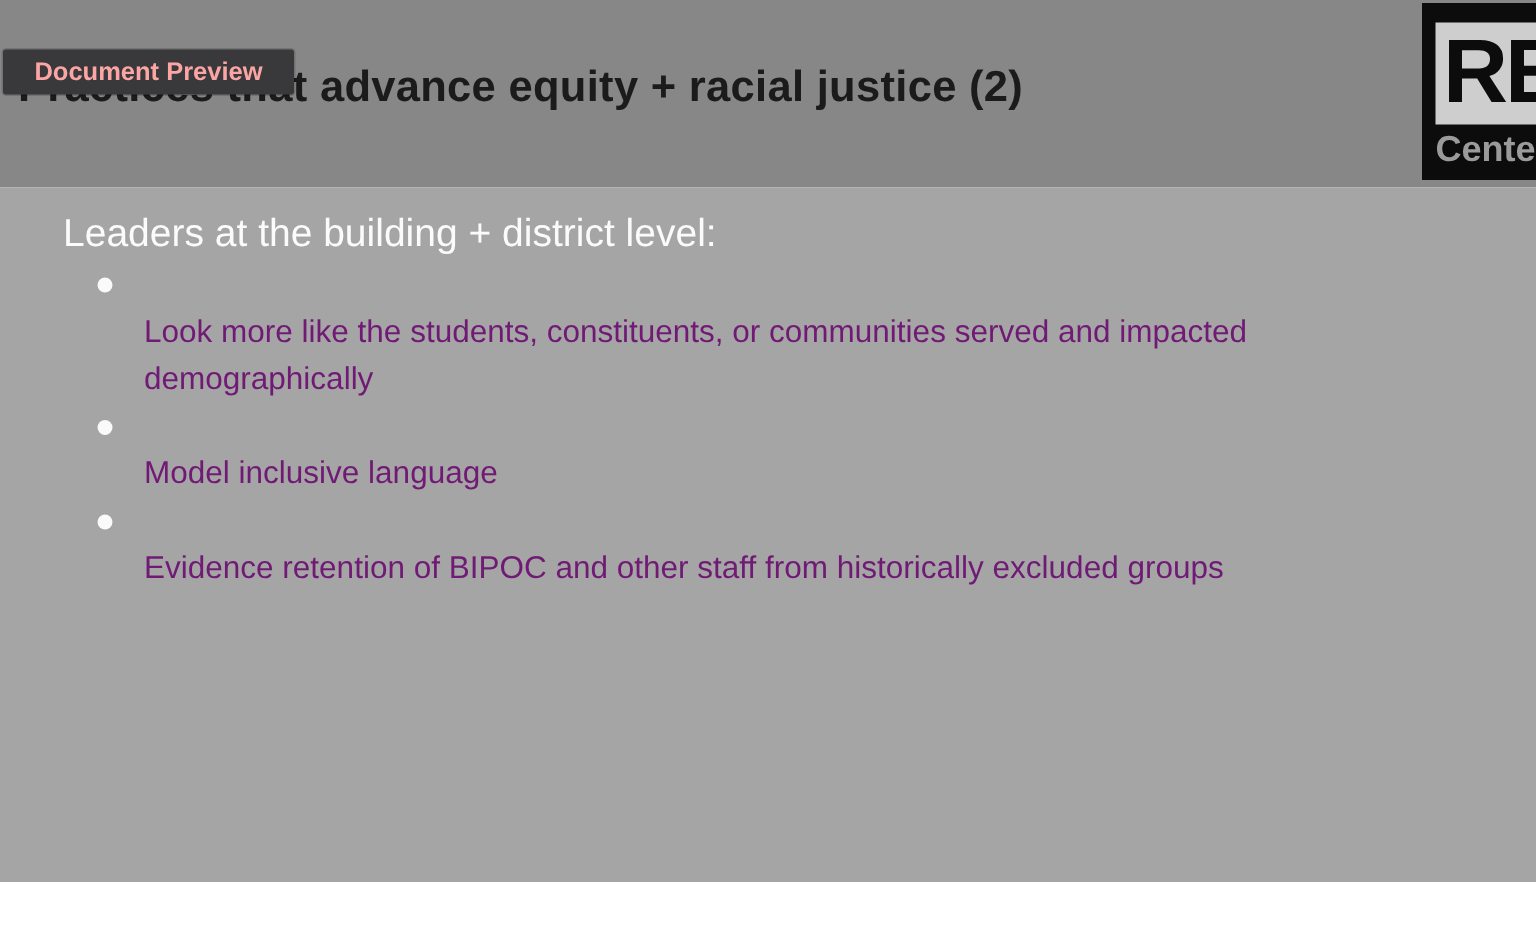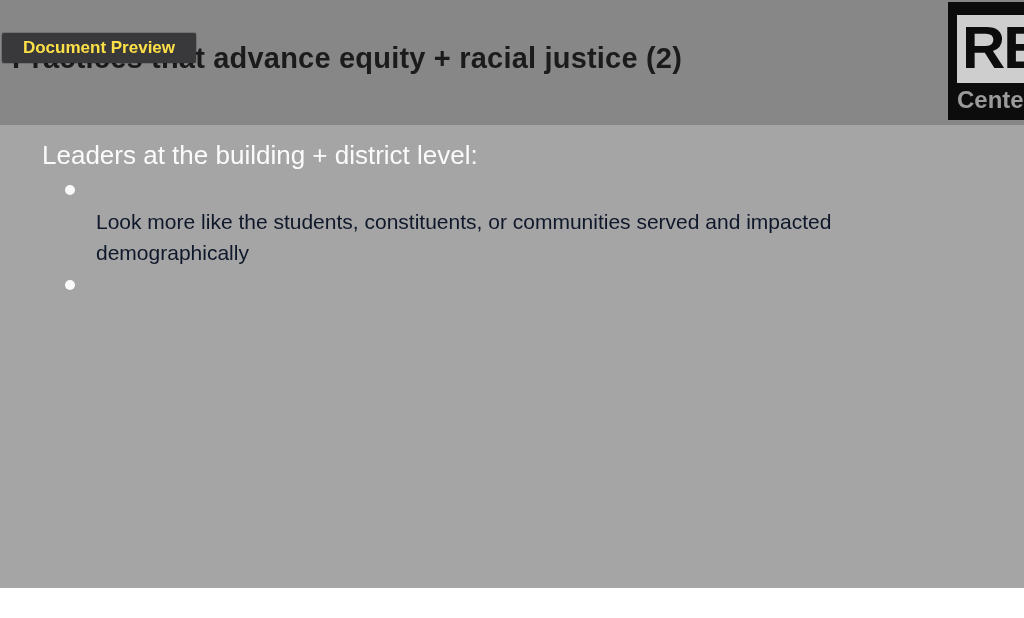--- a/index.html
+++ b/index.html
@@ -15,21 +15,21 @@
     background:#878787;
   }
   .slide-title {
     position:absolute; left:12px; top:44px;
     font-size:29px; font-weight:800; letter-spacing:0.2px;
     color:#1b1b1b; white-space:nowrap; line-height:1;
   }
   
   .preview-badge {
     position:absolute; left:2px; top:33px; width:194px; height:30px;
-    background:#39393b; color:#fde047; z-index:6;
+    background:#39393b; color:#fca5a5; z-index:6;
     display:flex; align-items:center; justify-content:center;
     font-size:17px; font-weight:600; border-radius:2px;
     box-shadow:0 0 0 1px rgba(0,0,0,0.15);
   }
   
   .logo {
     position:absolute; left:948px; top:2px; width:84px; height:118px;
     background:#0c0c0c; z-index:4;
   }
   .logo-inner {
@@ -54,21 +54,21 @@
   .body-heading {
     margin:13px 0 0 42px;
     font-size:26px; line-height:34px; font-weight:400; color:#fbfbfb;
   }
   ul.bullets {
     list-style:none;
     margin:2px 0 0 0; padding:0 14px 0 96px;
     font-size:21px; line-height:31.5px; font-weight:400;
   }
   ul.bullets li {
-    position:relative; white-space:pre-line; color:#0f172a;
+    position:relative; white-space:pre-line; color:#701a75;
   }
   ul.bullets li .dot {
     position:absolute; left:-31px; top:11px;
     width:10px; height:10px; border-radius:50%;
     background:#fafafa;
   }
   
   .bottom-margin {
     position:absolute; left:0; top:588px; width:1024px; height:30px;
     background:#ffffff;
@@ -97,23 +97,26 @@
 
     <ul class="bullets">
 
         <li>
           <span class="dot"></span><span>Look more like the students, constituents, or communities served and impacted
 demographically</span>
         </li>
 
 
         <li>
-          <span class="dot"></span>
+          <span class="dot"></span><span>Model inclusive language</span>
         </li>
 
+        <li>
+          <span class="dot"></span><span>Evidence retention of BIPOC and other staff from historically excluded groups</span>
+        </li>
 
 
         <li>
           
         </li>
 
       </ul>
 
   </div>
 

